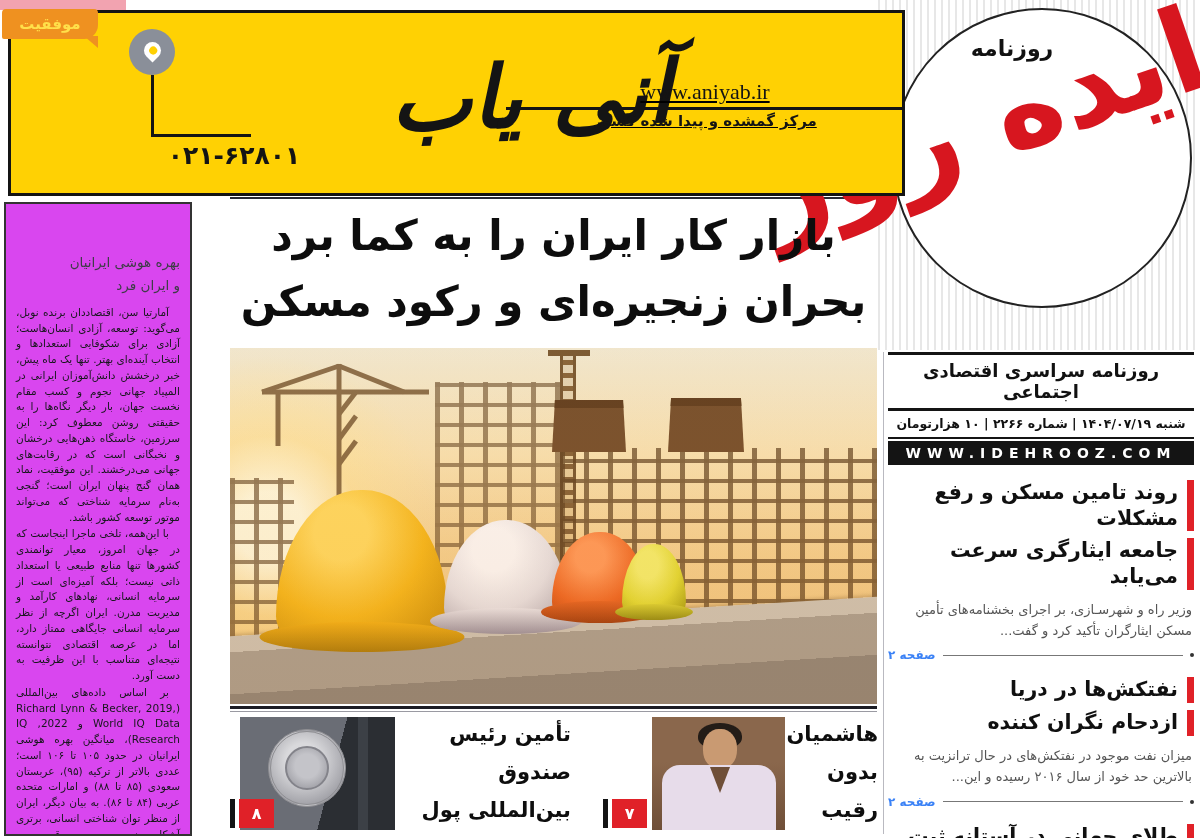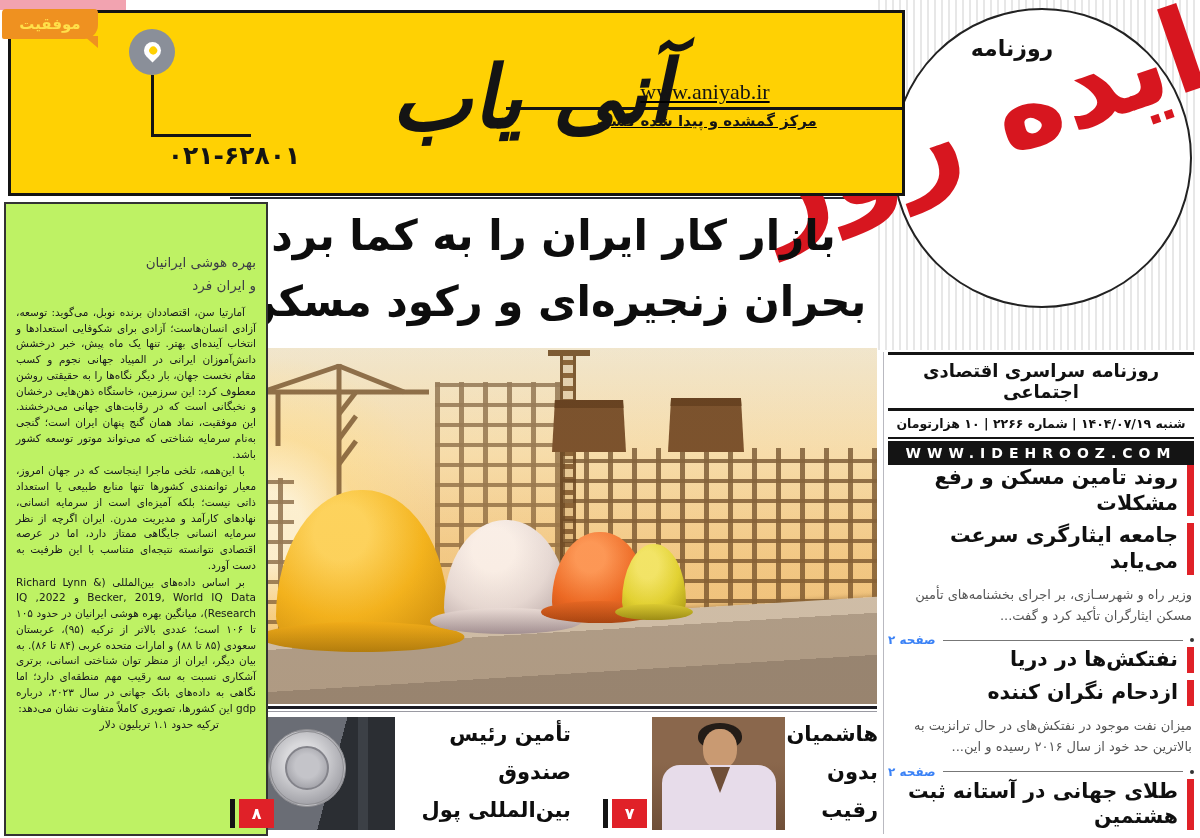--- a/index.html
+++ b/index.html
@@ -62,21 +62,21 @@
     letter-spacing:-6px; line-height:1.05; white-space:nowrap; }
 
   
   .right-col { right:6px; top:352px; width:306px; z-index:2; }
   .col-subtitle { border-top:3px solid #141414; border-bottom:3px solid #141414;
     font-size:18px; font-weight:bold; color:#111; text-align:center; padding:5px 2px 6px; }
   .col-dateline { border-bottom:2px solid #141414; font-size:12.5px; font-weight:bold;
     color:#111; text-align:center; padding:5px 0 6px; }
   .col-site { background:#141414; color:#fff; font-weight:bold; font-size:14px;
     text-align:center; letter-spacing:6px; padding:4px 0; margin-top:2px; direction:ltr; }
-  .news-item { margin-top:0; }
+  .news-item { margin-top:15px; }
   .nt-line { text-align:right; margin-bottom:7px; }
   .nt-line span { display:inline-block; border-right:7px solid #e02128; padding-right:9px;
     font-size:20.5px; font-weight:bold; color:#101010; line-height:1.25; }
   .news-excerpt { color:#555; font-size:13px; line-height:1.65; margin:9px 2px 7px;
     text-align:right; }
   .page-rule { display:flex; align-items:center; gap:7px; margin-top:4px; }
   .rule-dot { width:4px; height:4px; border-radius:50%; background:#333; }
   .rule-line { flex:1; border-top:1.5px solid #777; height:0; }
   .page-label { color:#3b82f6; font-size:12px; font-weight:bold; }
 
@@ -128,22 +128,22 @@
   .h-orange .dome { width:96px; height:84px;
     background:radial-gradient(ellipse at 40% 30%, #ff9557 0 18%, #ec5f1d 58%, #b83c0a 94%); }
   .h-orange .brim { bottom:-7px; width:118px; height:22px;
     background:linear-gradient(180deg,#e45c1c,#9c3407); }
   .h-green .dome { width:64px; height:70px;
     background:radial-gradient(ellipse at 40% 30%, #f3ef6b 0 20%, #e0da2e 58%, #a8a20e 94%); }
   .h-green .brim { bottom:-6px; width:78px; height:16px;
     background:linear-gradient(180deg,#d6d02c,#8e890c); }
 
   
-  .opinion { left:4px; top:202px; width:264px; height:634px; border:2px solid #333;
-    background:#bef264; padding:9px 10px; overflow:hidden; z-index:2; }
+  .opinion { left:4px; top:202px; width:188px; height:634px; border:2px solid #333;
+    background:#d946ef; padding:9px 10px; overflow:hidden; z-index:2; }
   .op-head { display:flex; flex-direction:row; gap:8px; }
   .op-title { flex:1; padding-top:38px; font-size:13.5px; color:#3d3d46; line-height:1.7;
     text-align:right; }
   .op-photo-wrap { width:106px; }
   .op-photo { width:106px; height:74px; background:linear-gradient(180deg,#d6dbe2,#bfc6cf);
     position:relative; overflow:hidden; }
   .op-hair { position:absolute; left:34px; top:6px; width:38px; height:22px;
     border-radius:50% 50% 40% 40%; background:#2d2622; }
   .op-face { position:absolute; left:38px; top:12px; width:30px; height:32px;
     border-radius:48%; background:#e3bd97; }

